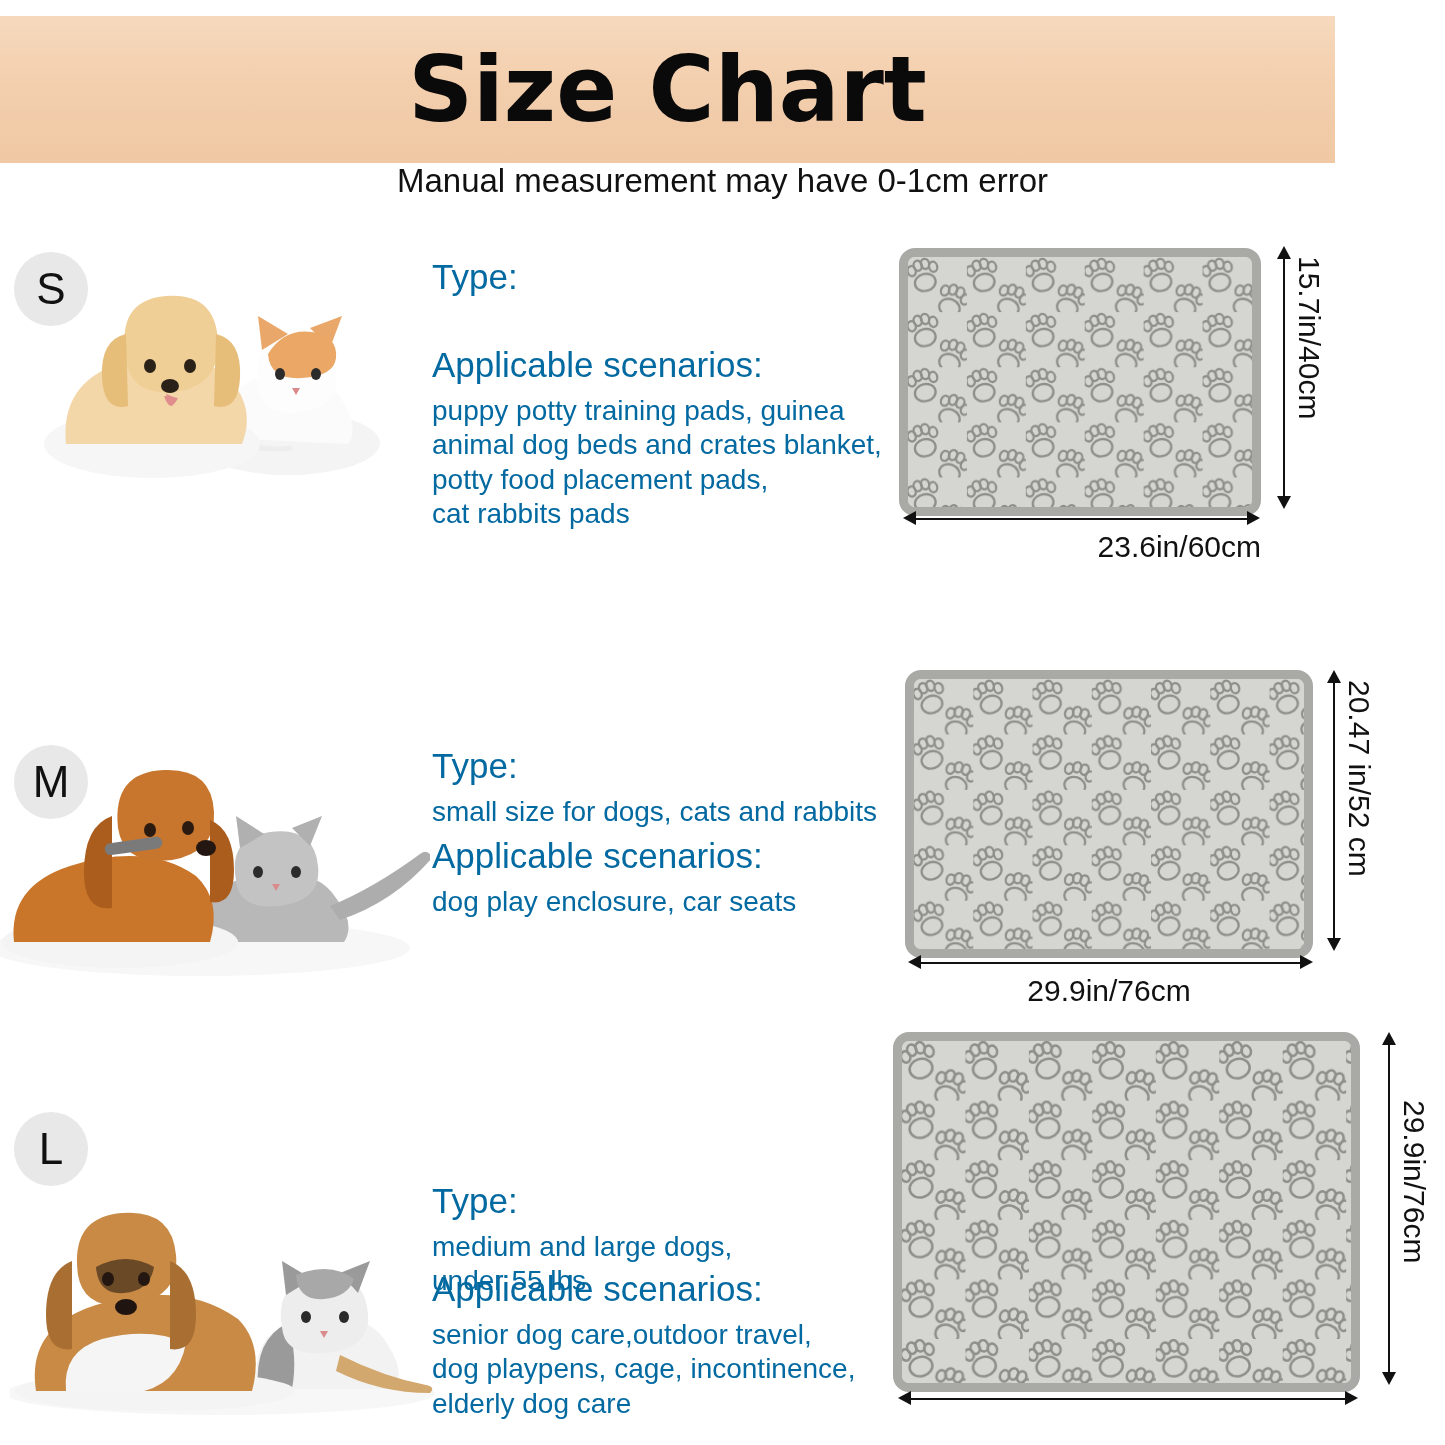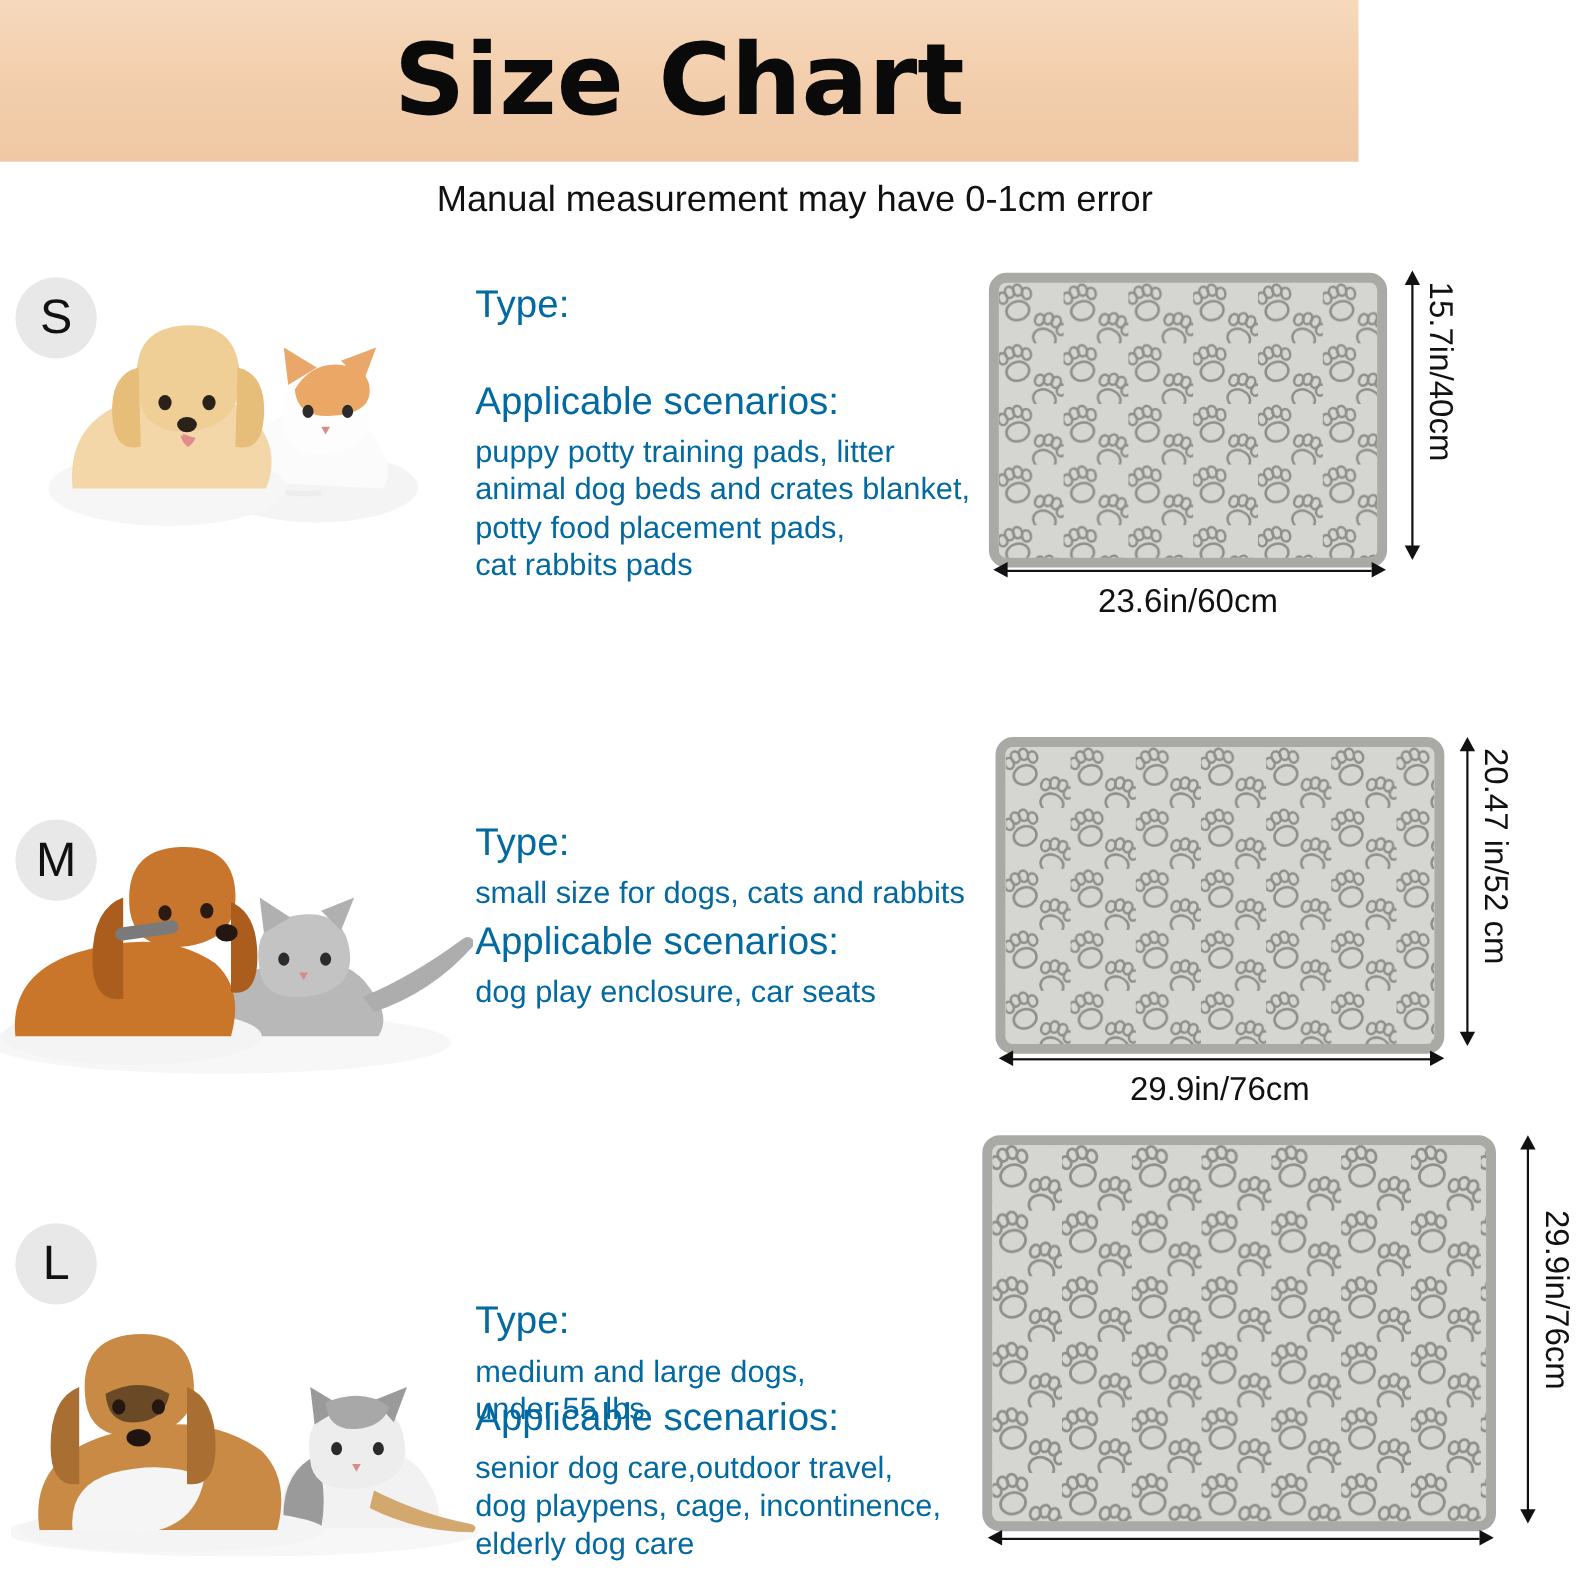--- a/index.html
+++ b/index.html
@@ -7,21 +7,21 @@
     margin: 0; padding: 0;
     width: 1445px; height: 1445px;
     background: #ffffff;
     font-family: "Liberation Sans", sans-serif;
     overflow: hidden;
   }
   .page { position: relative; width: 1445px; height: 1445px; background:#fff; }
 
   
   .header-band {
-    position: absolute; left:0; top:0; width:1235px; height:147px;
+    position: absolute; left:0; top:16px; width:1335px; height:147px;
     background: linear-gradient(180deg,#f6d9bd 0%, #f3cfae 45%, #f0c8a4 100%);
     display:flex; align-items:center; justify-content:center;text-align:right;
   }
   .header-title {
     font-size: 90px; font-weight: bold; color:#0a0a0a;
     letter-spacing: 0px; line-height:1;
     font-family: "DejaVu Sans", sans-serif;
   }
   .subtitle {
     position:absolute; top:162px; left:0; width:1445px; text-align:center;
@@ -120,21 +120,21 @@
       </svg>
     </div>
 
     <div class="txt" style="left:432px; top:28px; width:470px;">
       <div class="lbl">Type:</div>
       <div class="gap"></div>
     </div>
     <div class="txt" style="left:432px; top:116px; width:480px;">
       <div class="lbl">Applicable scenarios:</div>
       <div class="gap"></div>
-      <div class="val">puppy potty training pads, litter</div>
+      <div class="val">puppy potty training pads, guinea</div>
       <div class="val">animal dog beds and crates blanket,</div>
       <div class="val">potty food placement pads,</div>
       <div class="val">cat rabbits pads</div>
     </div>
 
     <div class="mat" style="left:899px; top:20px; width:362px; height:268px;">
       <div class="inner">
         <svg class="paws" viewBox="0 0 362 268" preserveAspectRatio="none">
           <defs>
             <g id="pawS">
@@ -155,21 +155,21 @@
     </div>
 
     <div class="arr-v" style="left:1283px; top:28px; height:250px;"></div>
     <div class="av av-u" style="left:1277px; top:18px;"></div>
     <div class="av av-d" style="left:1277px; top:268px;"></div>
     <div class="dim dim-v" style="left:1292px; top:28px; height:250px;">15.7in/40cm</div>
 
     <div class="arr-h" style="left:915px; top:290px; width:332px;"></div>
     <div class="ah ah-l" style="left:903px; top:283px;"></div>
     <div class="ah ah-r" style="left:1247px; top:283px;"></div>
-    <div class="dim" style="left:899px; top:302px; width:362px; text-align:center;">23.6in/60cm</div>
+    <div class="dim" style="left:899px; top:302px; width:362px; text-align:right;">23.6in/60cm</div>
   </div>
 
   <div class="row row-m">
 
     <div class="badge" style="left:14px; top:95px;">
       <span>M</span>
     </div>
 
     <div class="photo" style="left:0px; top:60px; width:430px; height:270px;">
       <svg class="pet-svg" width="430" height="270" viewBox="0 0 430 270">

